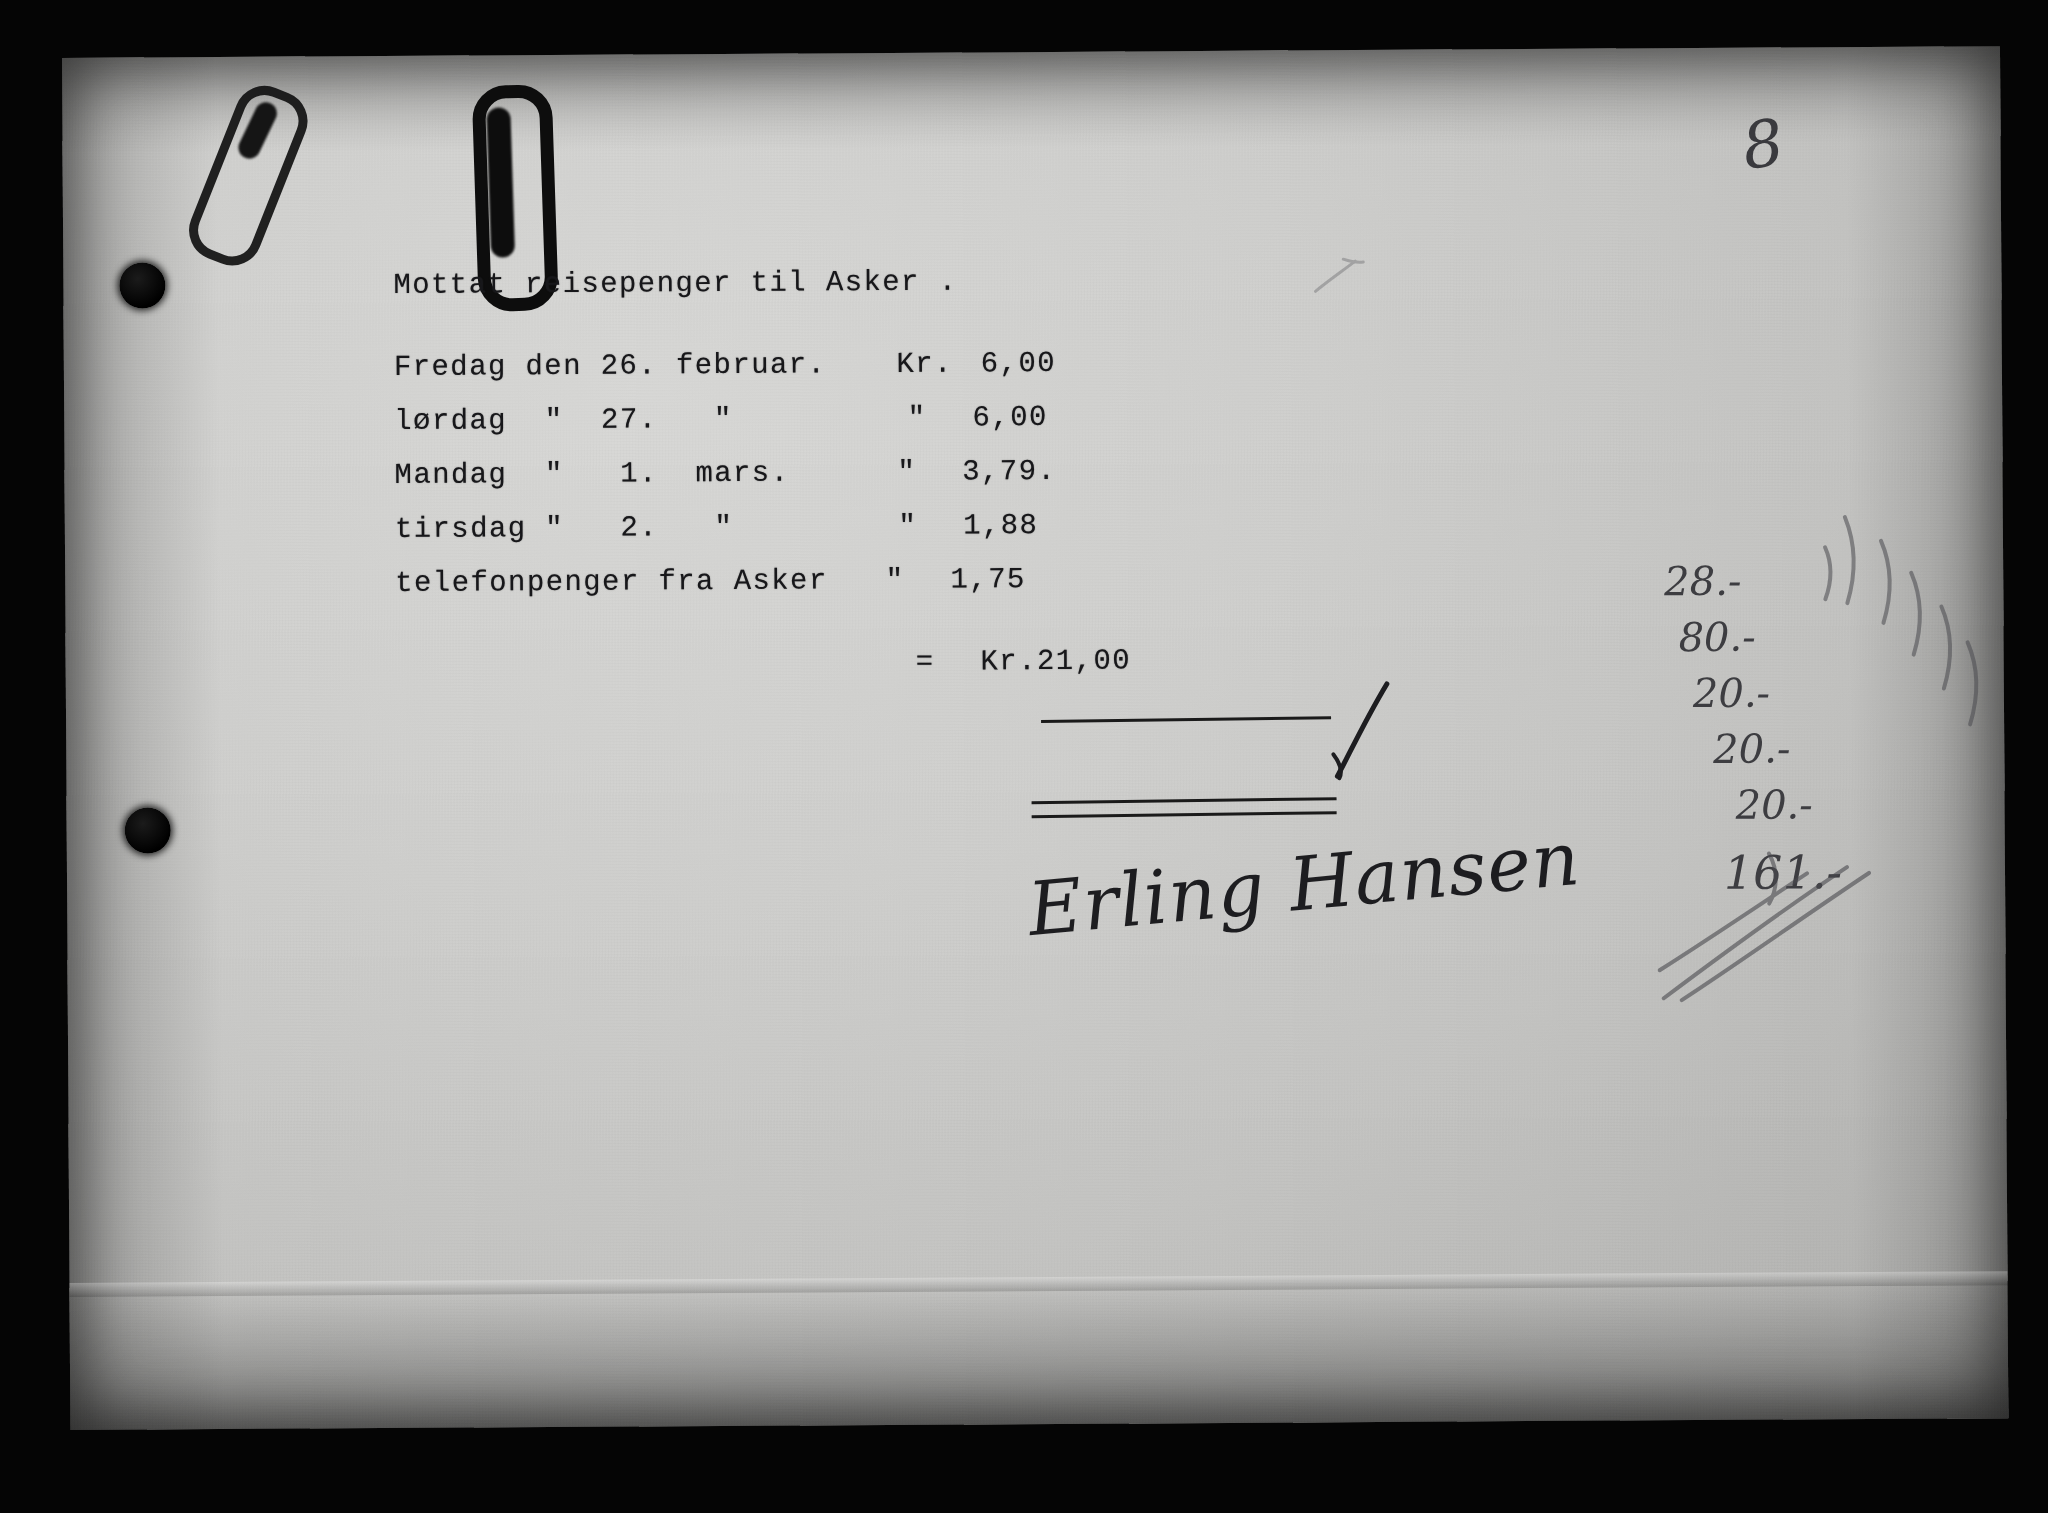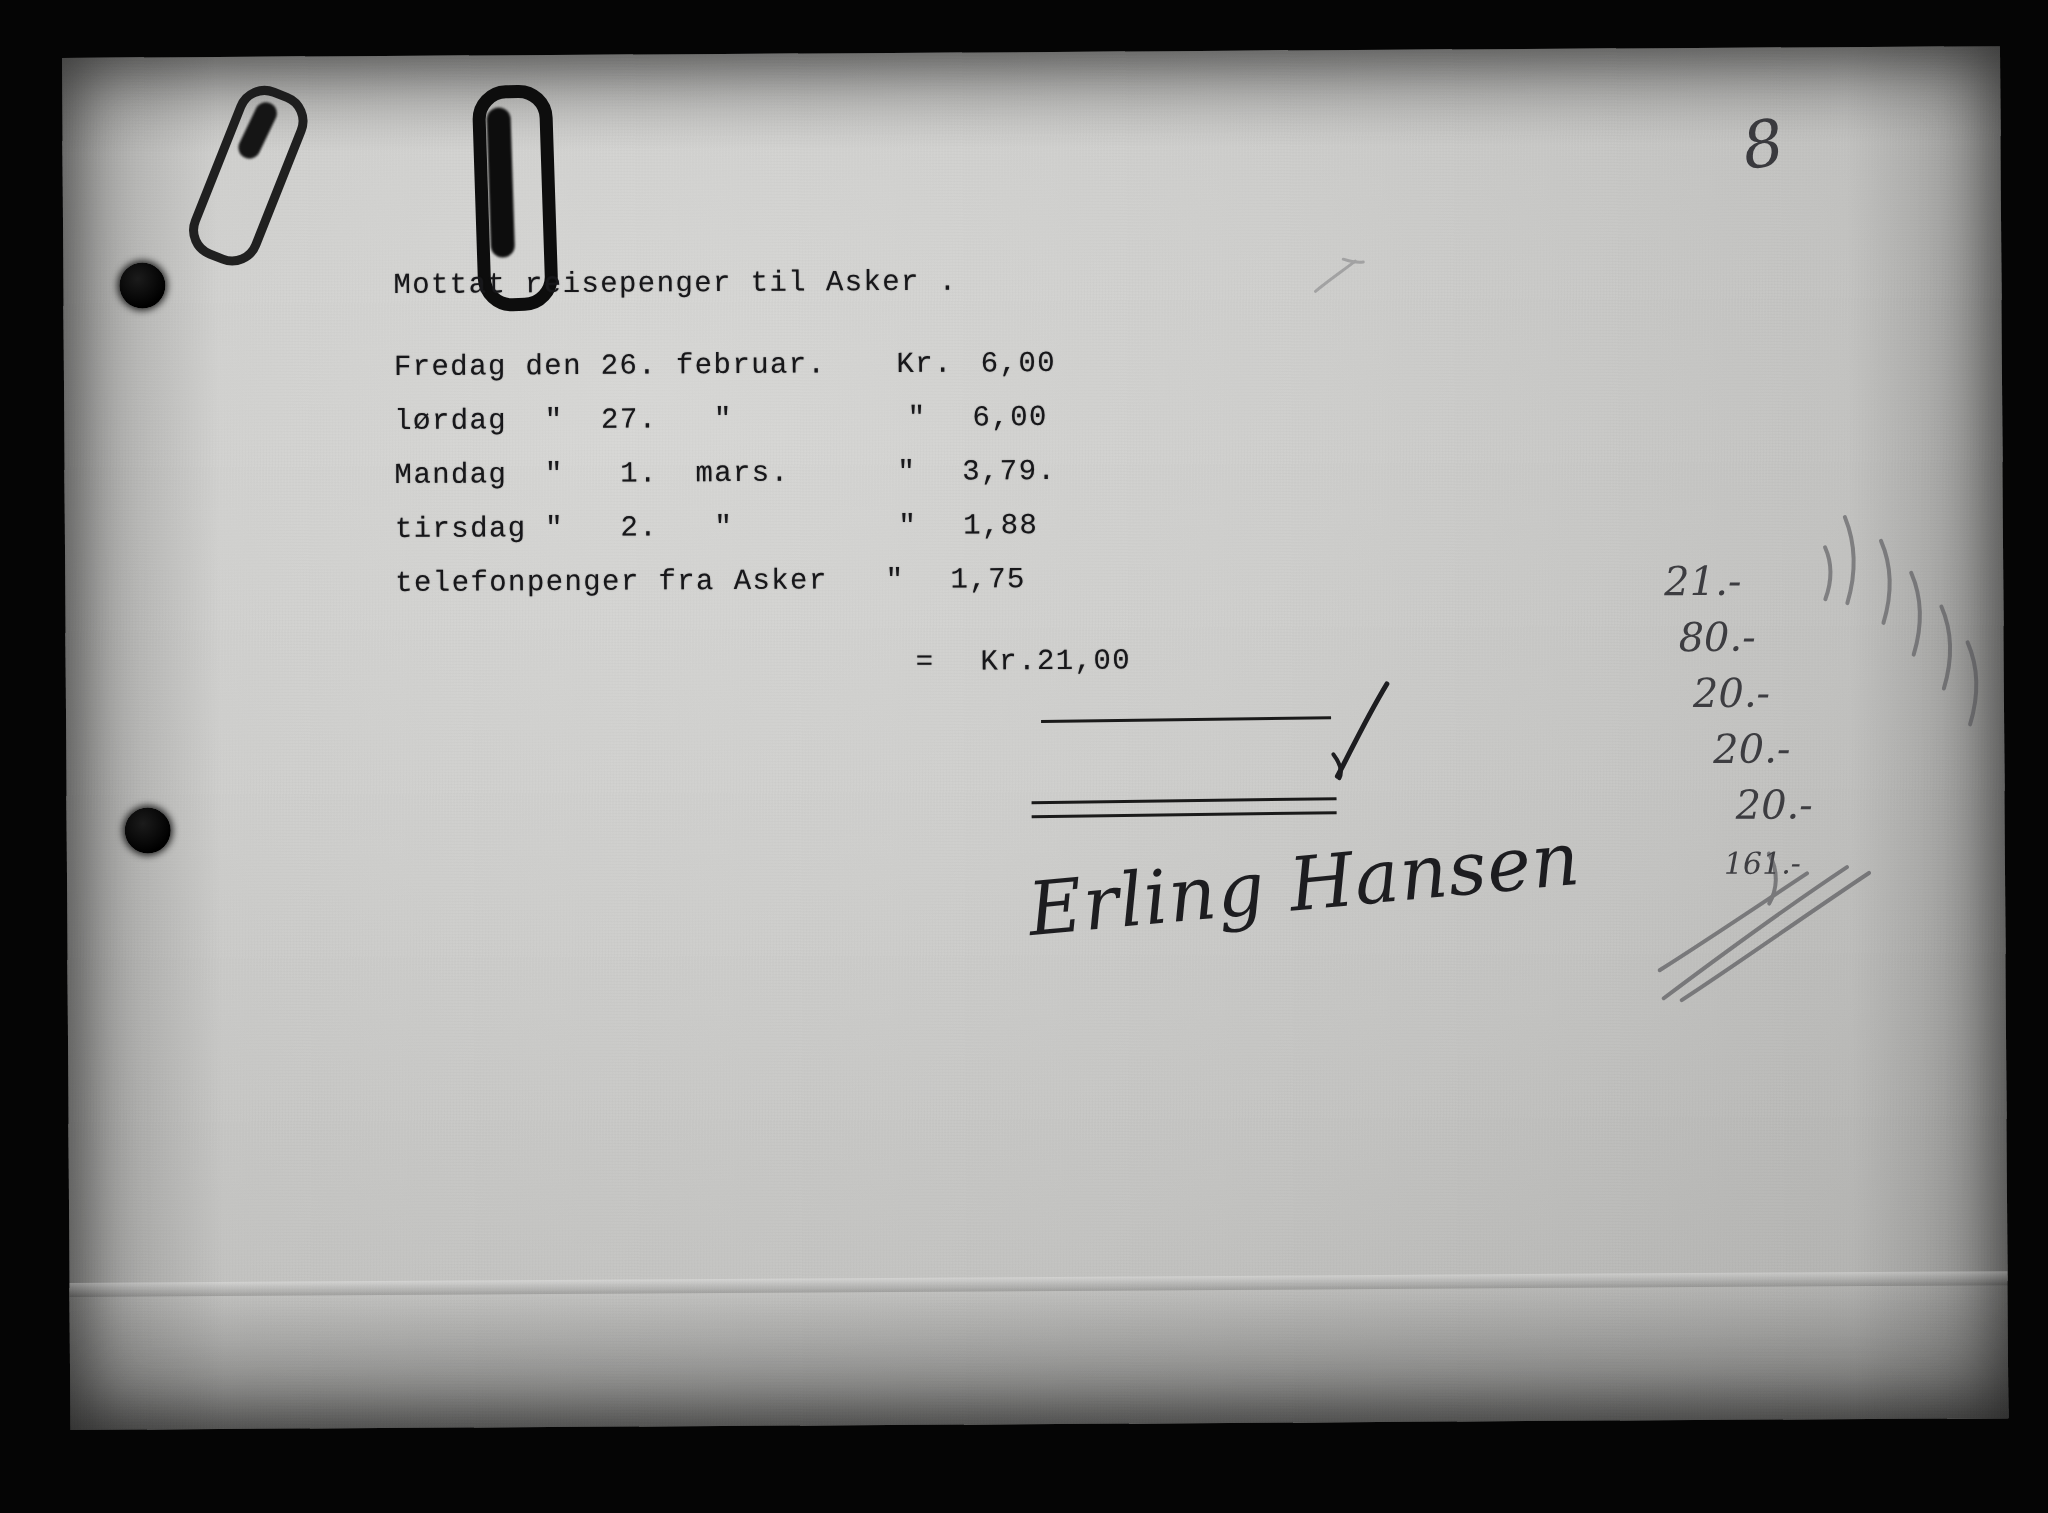--- a/index.html
+++ b/index.html
@@ -233,21 +233,21 @@
   }
   #pencil-column .pnum {
     position: absolute;
     white-space: nowrap;
   }
   #pencil-column .pnum:nth-child(1) { left: 4px;  top: 0px;   }
   #pencil-column .pnum:nth-child(2) { left: 18px; top: 56px; text-align: center;  }
   #pencil-column .pnum:nth-child(3) { left: 32px; top: 112px; }
   #pencil-column .pnum:nth-child(4) { left: 52px; top: 168px; }
   #pencil-column .pnum:nth-child(5) { left: 74px; top: 224px; }
-  #pencil-column .pnum.total { left: 62px; top: 288px; font-size: 30px; }
+  #pencil-column .pnum.total { left: 62px; top: 288px; font-size: 46px; }
 
   
   #pencil-strokes {
     position: absolute;
     left: 1640px;
     top: 460px;
     width: 330px;
     height: 380px;
     pointer-events: none;
     opacity: 0.55;
@@ -339,21 +339,21 @@
         <path d="M140,10 C152,40 150,70 142,96"></path>
         <path d="M176,34 C188,62 186,90 178,116"></path>
         <path d="M206,66 C218,94 216,122 208,148"></path>
         <path d="M236,100 C248,128 246,156 238,182"></path>
         <path d="M262,136 C274,164 272,192 264,218"></path>
         <path d="M120,40 C128,58 126,76 120,92"></path>
       </g>
     </svg>
 
     <div id="pencil-column">
-      <span class="pnum">21.-</span>
+      <span class="pnum">28.-</span>
       <span class="pnum">80.-</span>
       <span class="pnum">20.-</span>
       <span class="pnum">20.-</span>
       <span class="pnum">20.-</span>
       <span class="pnum total">161.-</span>
     </div>
 
     <svg id="total-strokes" viewBox="0 0 290 160">
       <g stroke="#4a4a4f" stroke-width="4" fill="none" stroke-linecap="round">
         <path d="M6,150 C60,110 120,66 190,20"></path>

